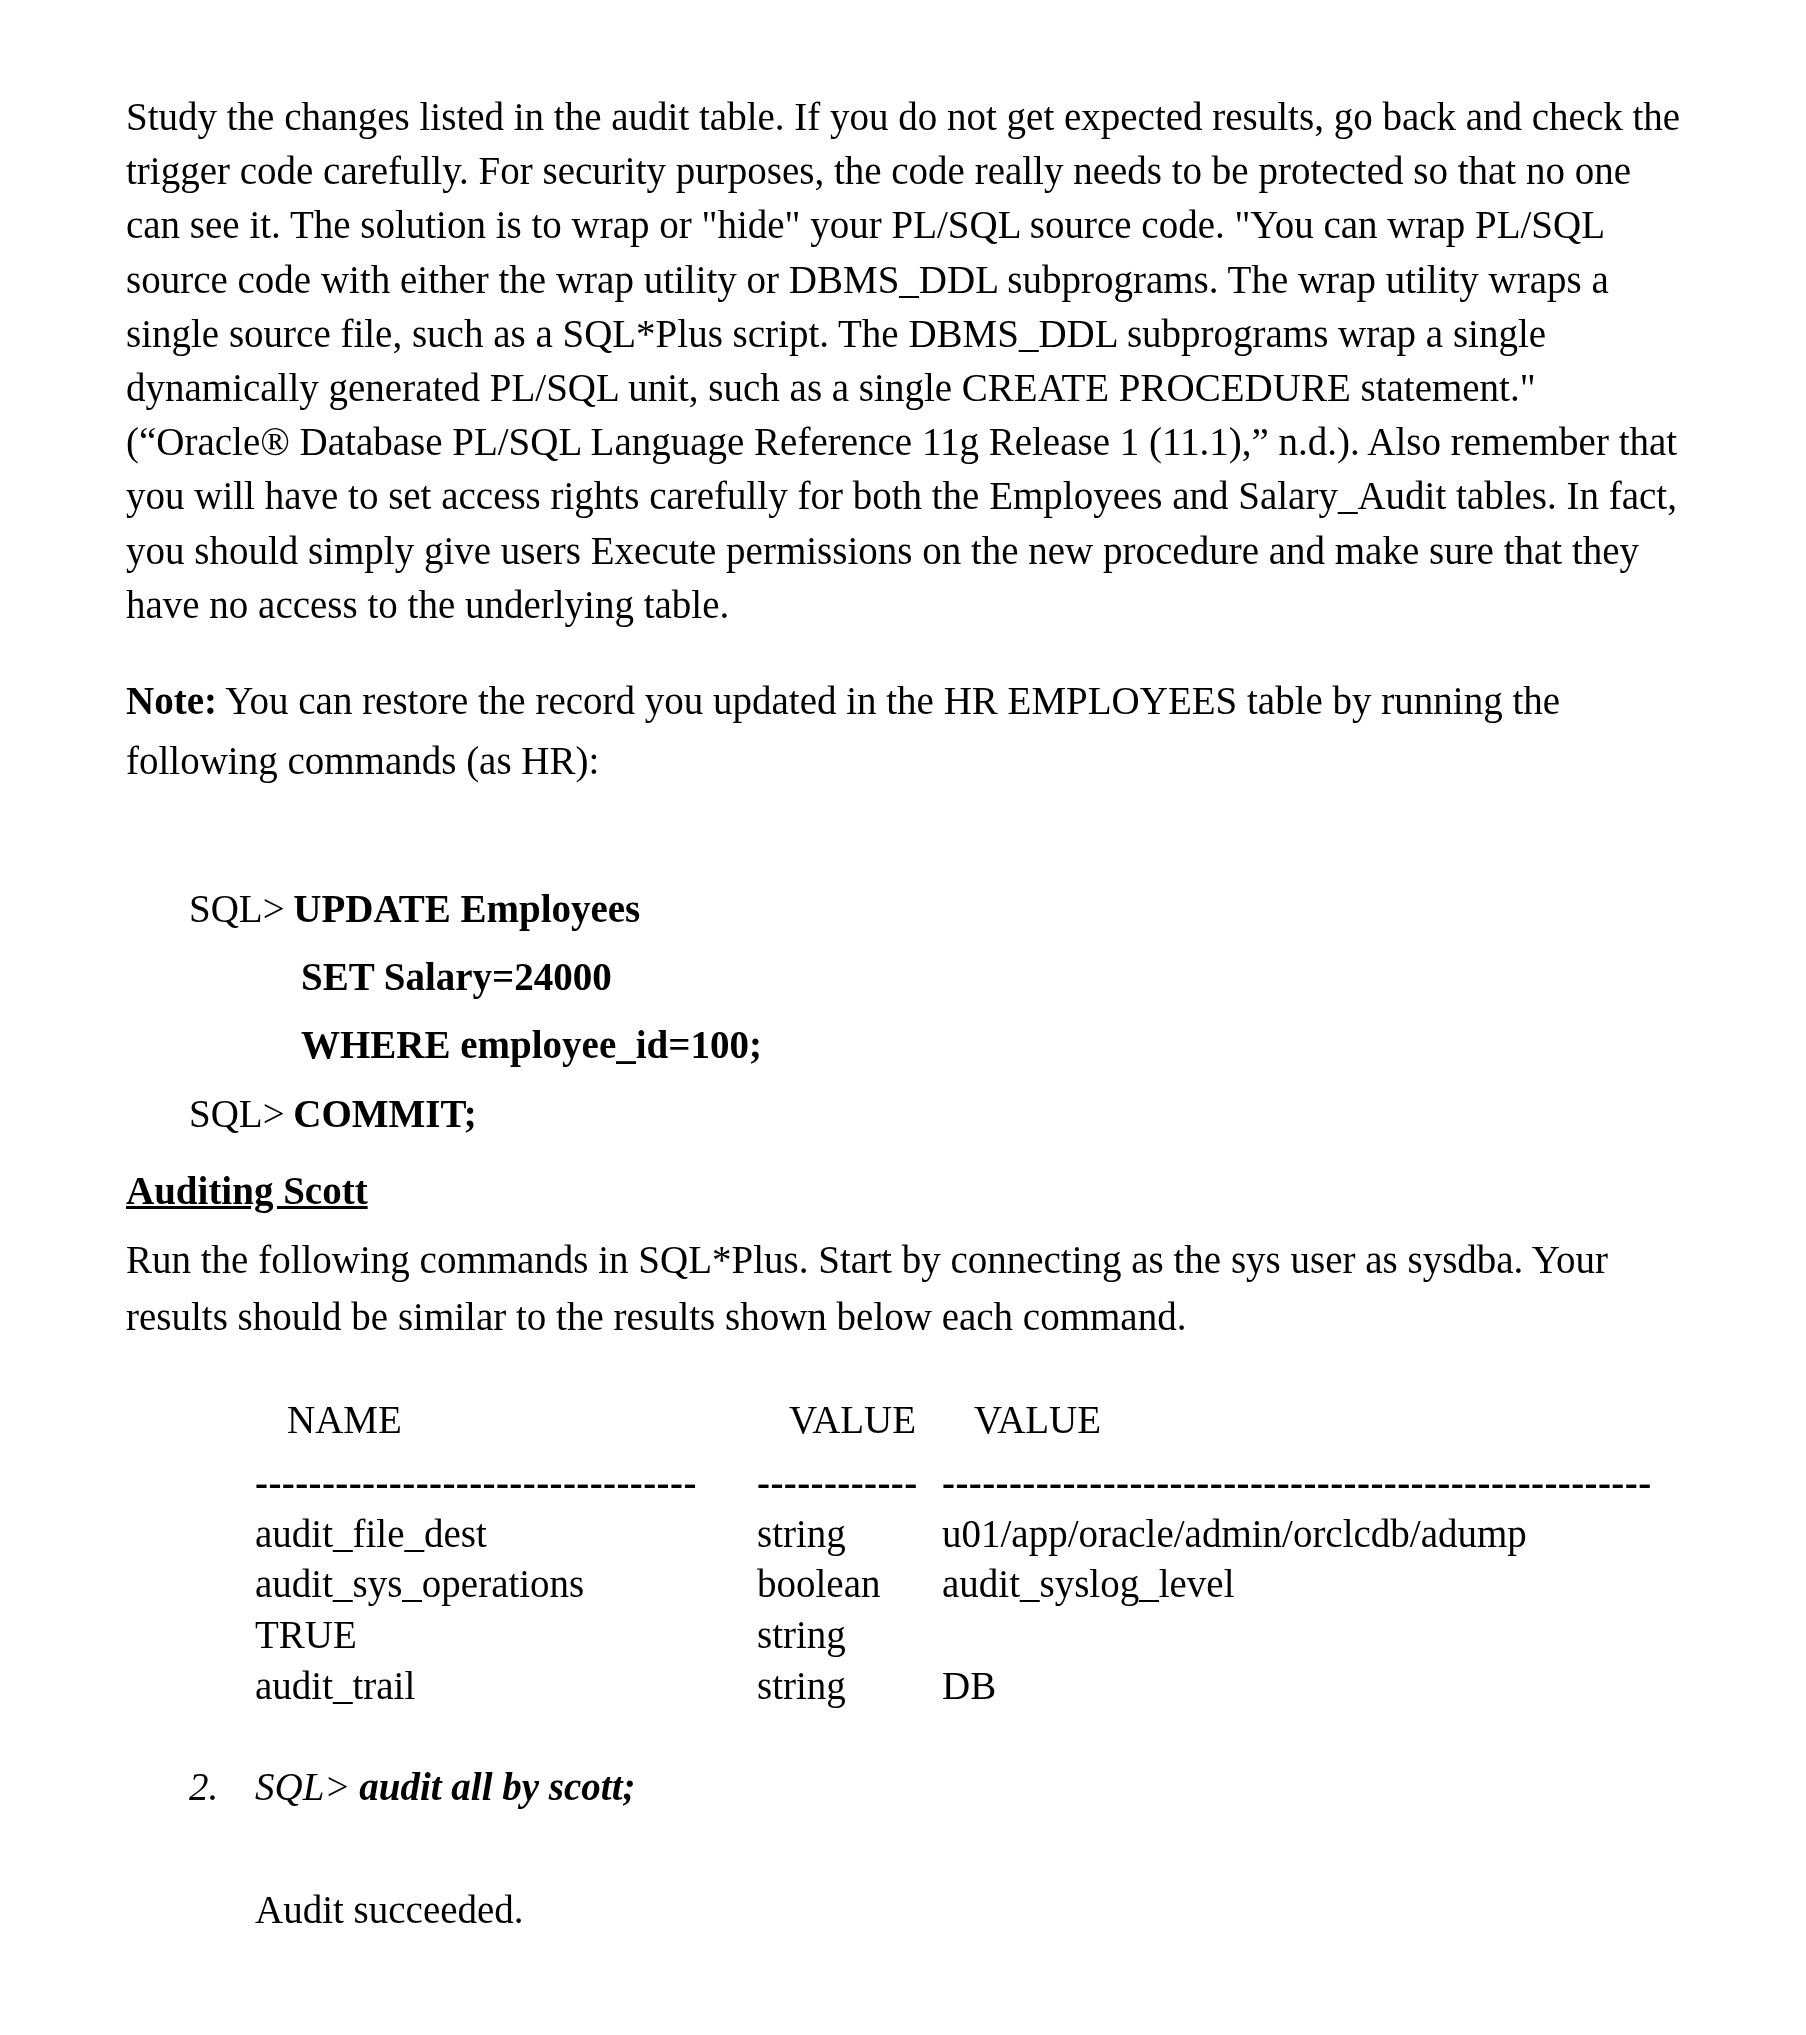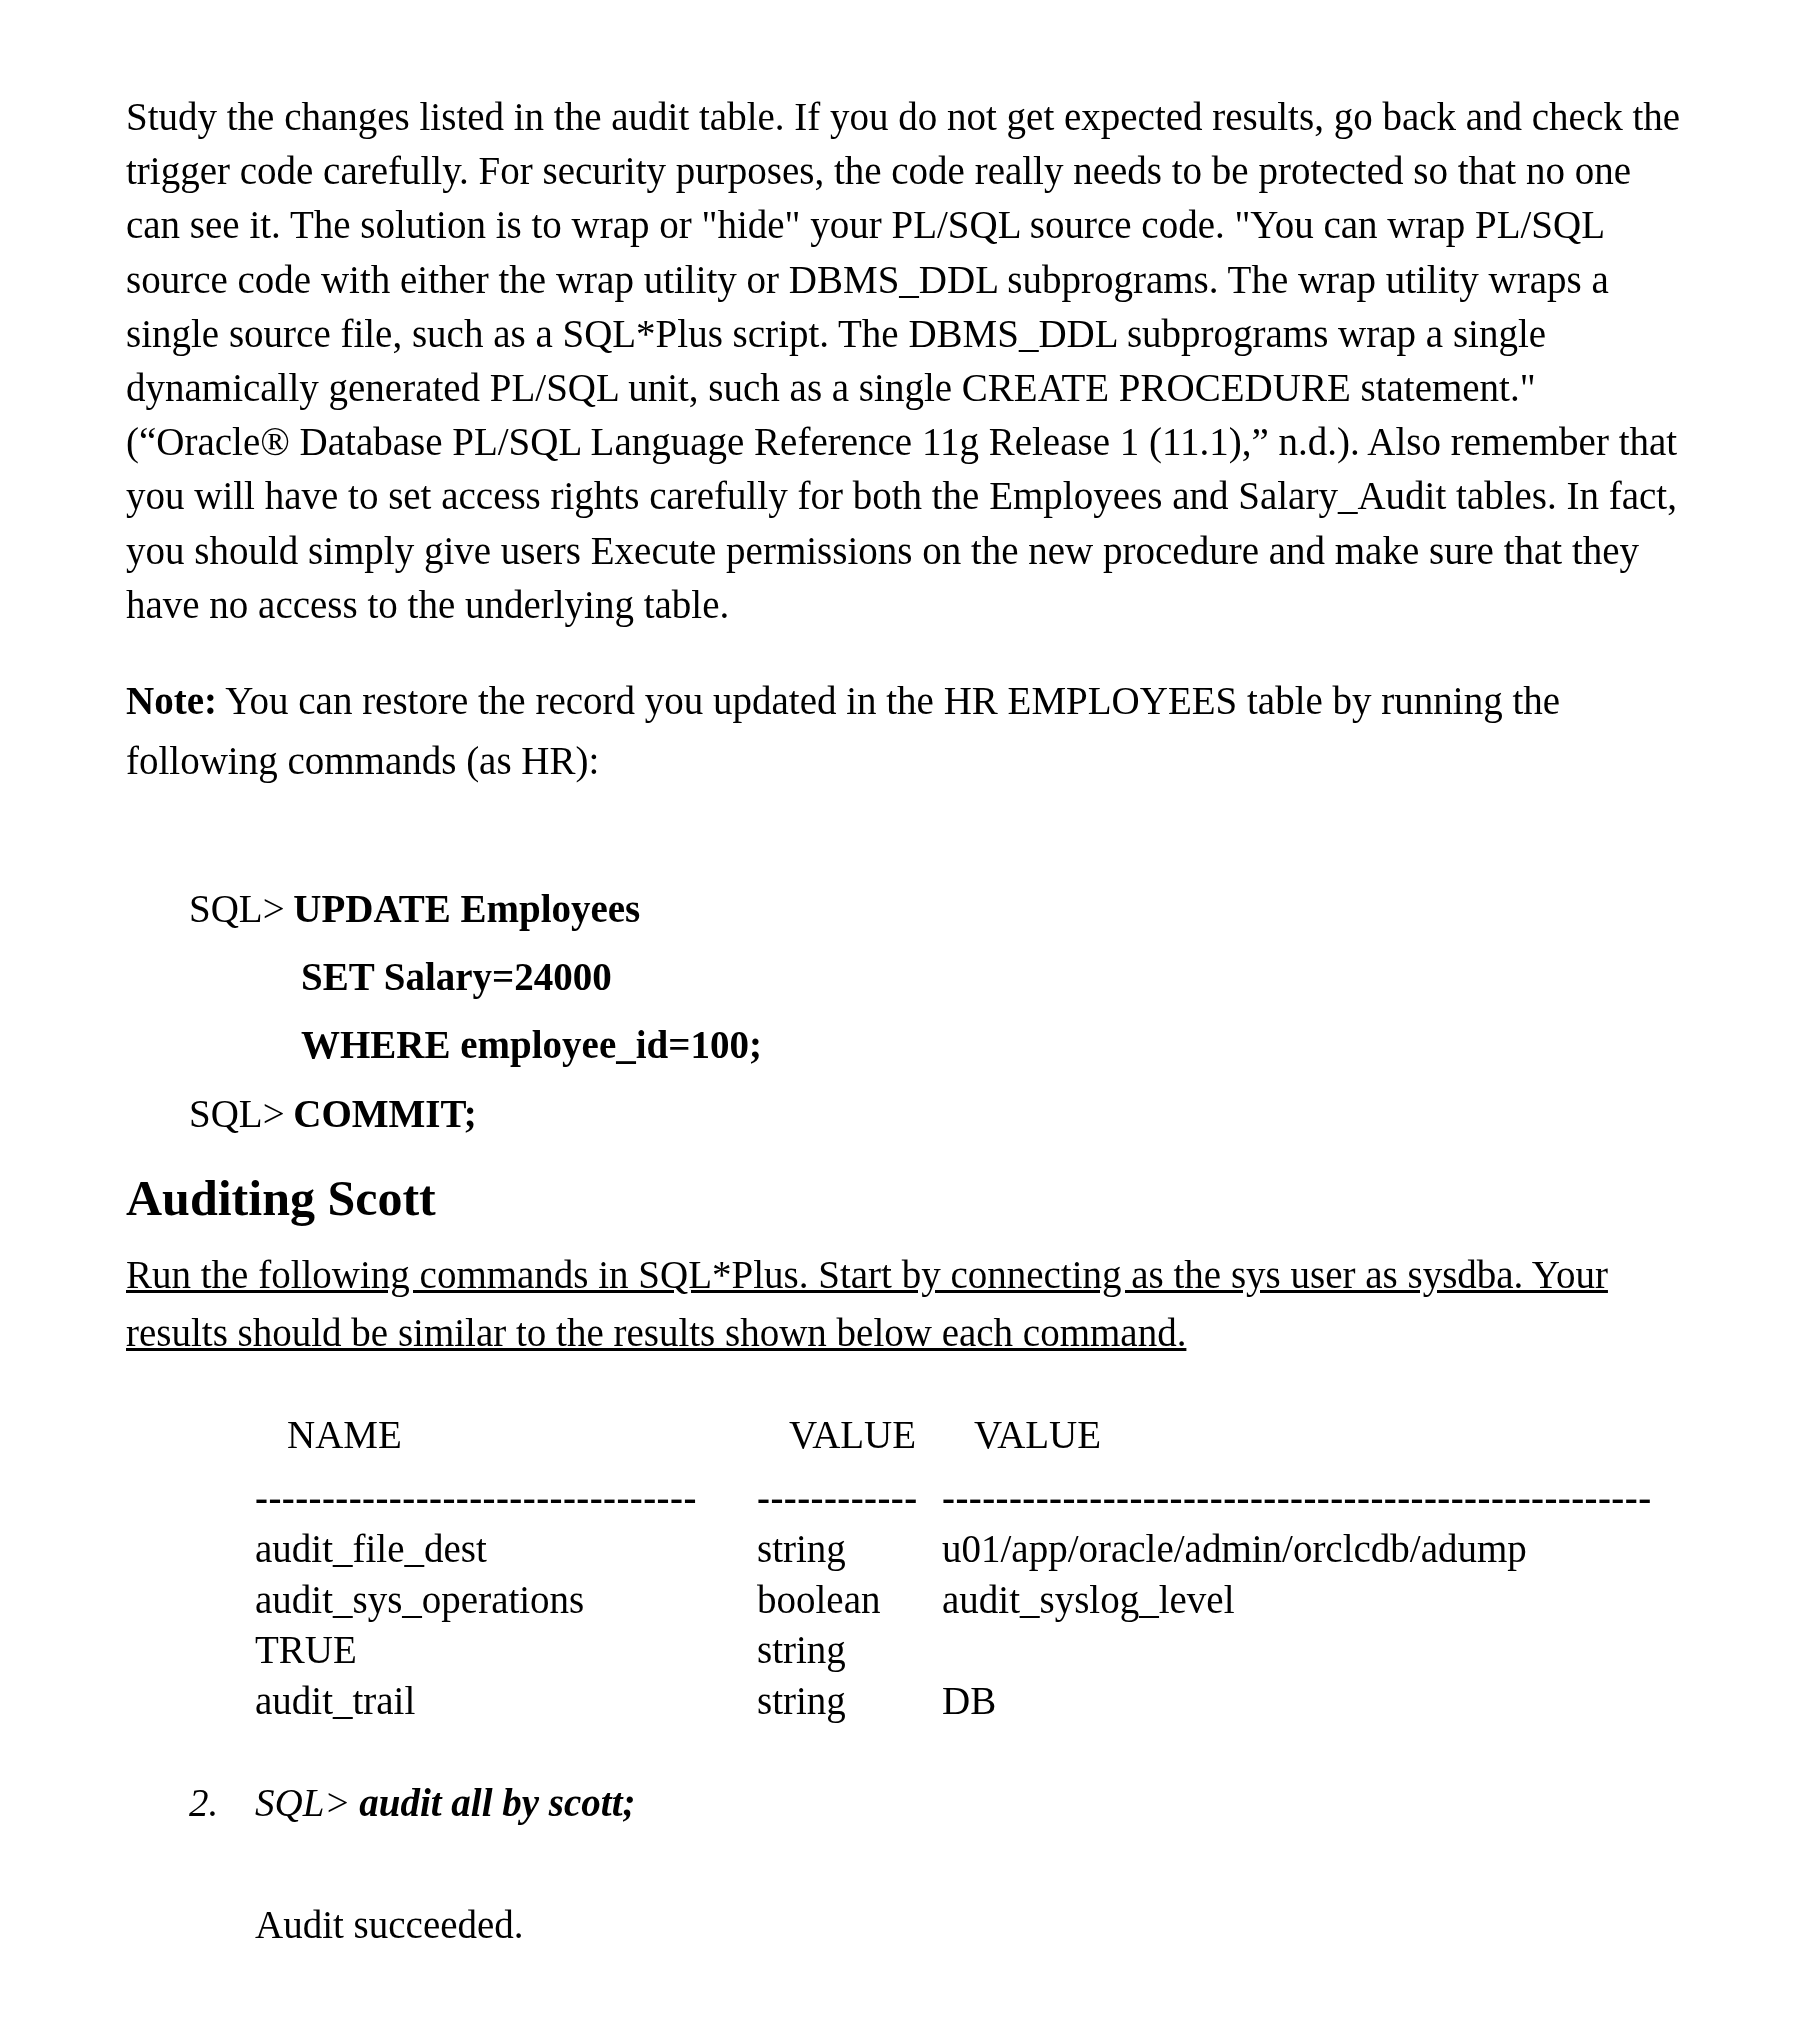--- a/index.html
+++ b/index.html
@@ -21,21 +21,21 @@
 
   #note1 { margin-top: 39px; line-height: 1.55; }
   #sqlblock { margin-top: 83px; }
   #sqlblock .sql-line { line-height: 1.75; }
   .ind0 { margin-left: 63px; }
   .ind1 { margin-left: 175px; }
   .cmd { font-weight: bold; }
   .prompt + .cmd { margin-left: 0.22em; text-align: center; }
 
   #heading { margin-top: 16.3px; line-height: 1.39; font-weight: bold; }
-  #p2 { margin-top: 12.2px; line-height: 1.48; text-decoration: underline; }
+  #p2 { margin-top: 12.2px; line-height: 1.48; }
 
   .list-line { line-height: 1.48; }
   .num {
     display: inline-block; width: 66px;
     margin-left: 63px;
   }
   #item1 { margin-top: 69px; }
   #item2 { margin-top: 47px; font-style: italic; }
   .output { margin-left: 129px; line-height: 1.48; }
   #out2 { margin-top: 65px; }
@@ -59,21 +59,21 @@
 
   <p class="body-text" id="note1"><b>Note:</b><span> You can restore the record you updated in the HR EMPLOYEES table by running the following commands (as HR):</span></p>
 
   <div id="sqlblock">
     <div class="sql-line ind0"><span class="prompt">SQL&gt;</span><span class="cmd">UPDATE Employees</span></div>
     <div class="sql-line ind1"><span class="cmd">SET Salary=24000</span></div>
     <div class="sql-line ind1"><span class="cmd">WHERE employee_id=100;</span></div>
     <div class="sql-line ind0"><span class="prompt">SQL&gt;</span><span class="cmd">COMMIT;</span></div>
   </div>
 
-  <h2 id="heading" class="body-text" style="font-size:50px;">Auditing Scott</h2>
+  <h2 id="heading" class="body-text" style="font-size:39px;text-decoration:underline;">Auditing Scott</h2>
 
   <p class="body-text" id="p2">Run the following commands in SQL*Plus. Start by connecting as the sys user as sysdba. Your results should be similar to the results shown below each command.</p>
 
 
   <div id="paramtable">
     <div class="cell hdr">NAME</div>
     <div class="cell hdr">VALUE</div>
     <div class="cell hdr">VALUE</div>
 
     <div class="cell sep">---------------------------------</div>

